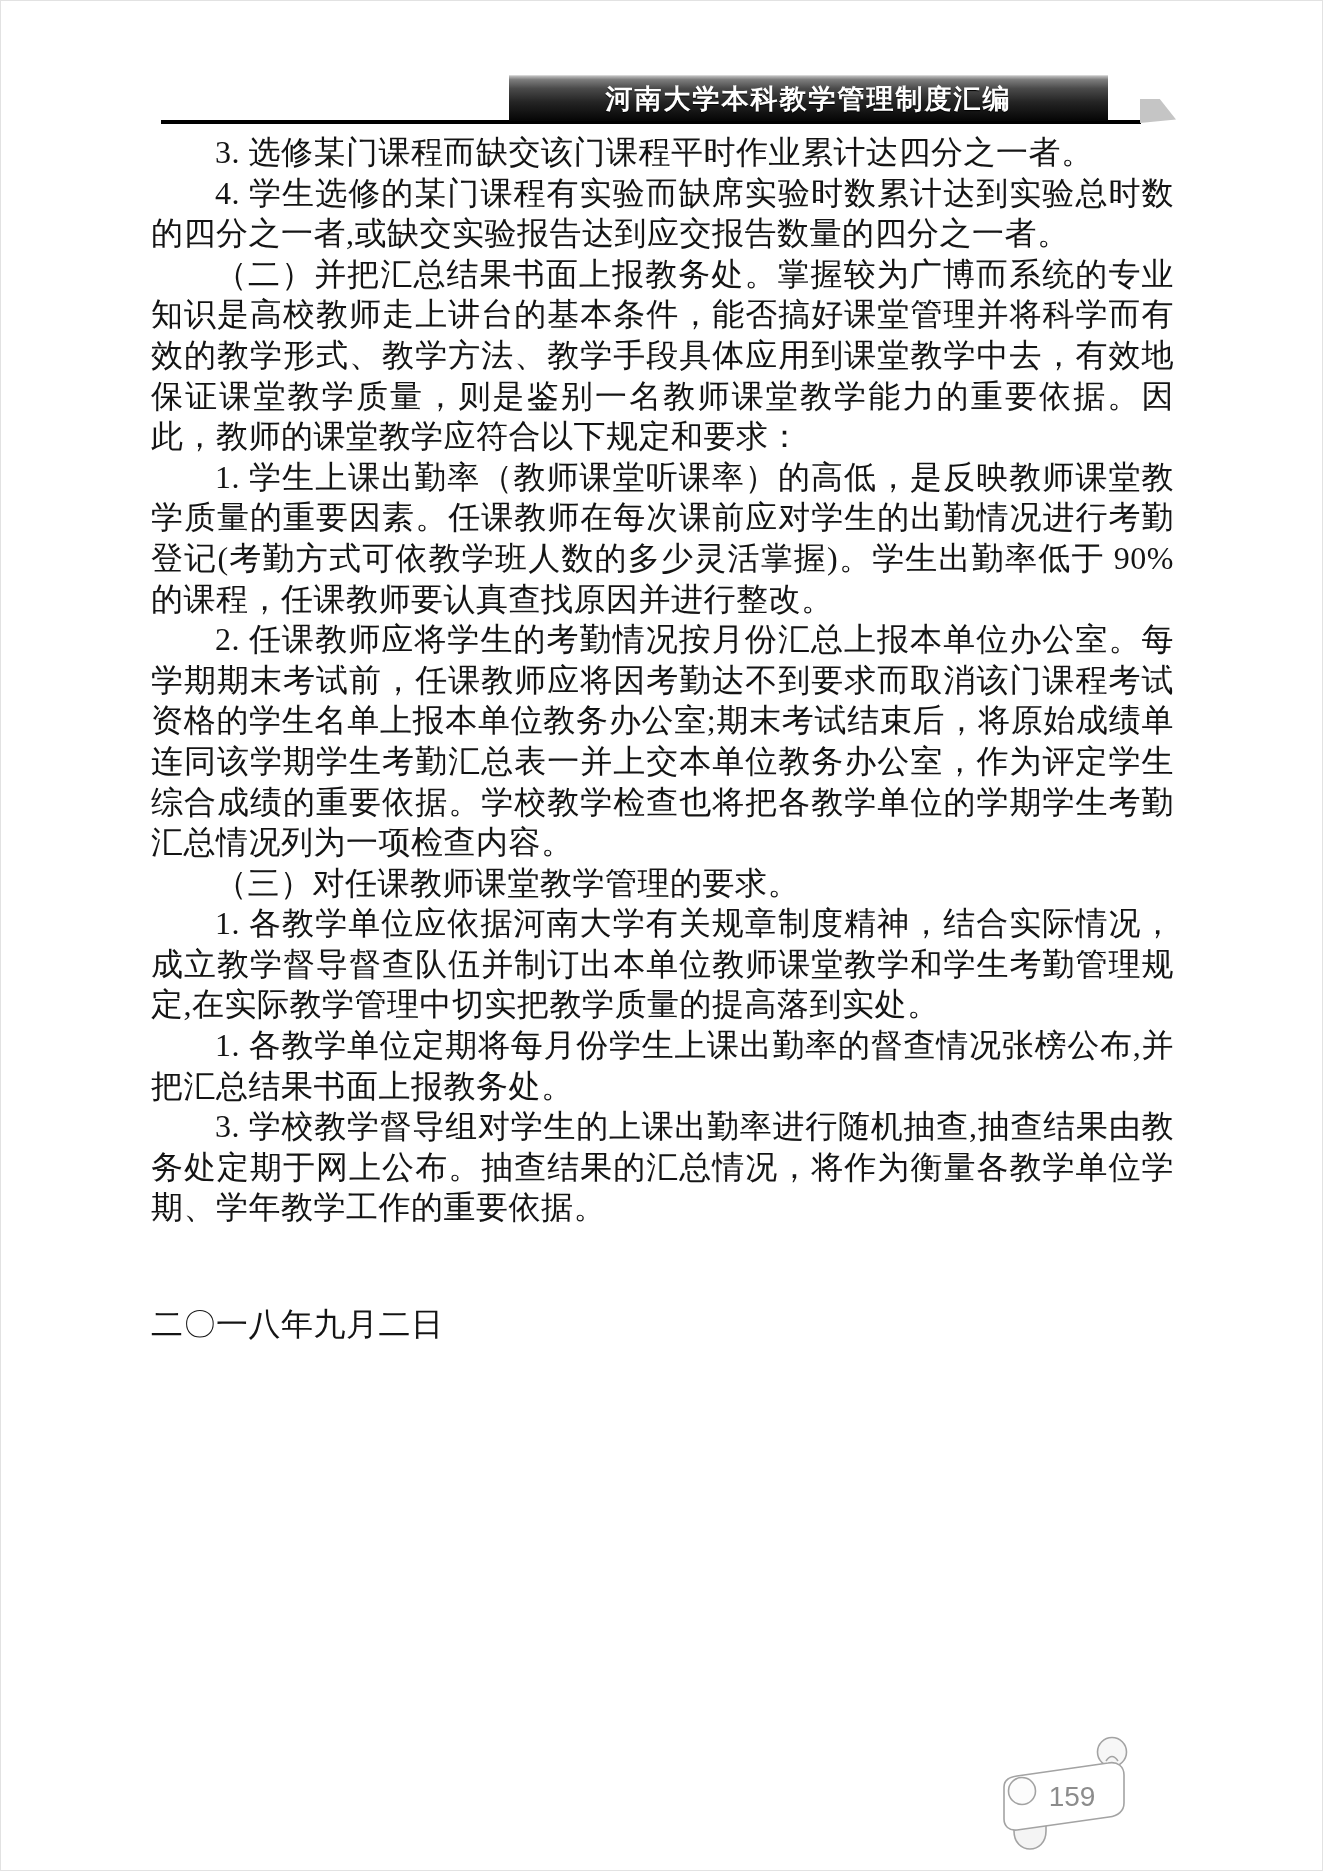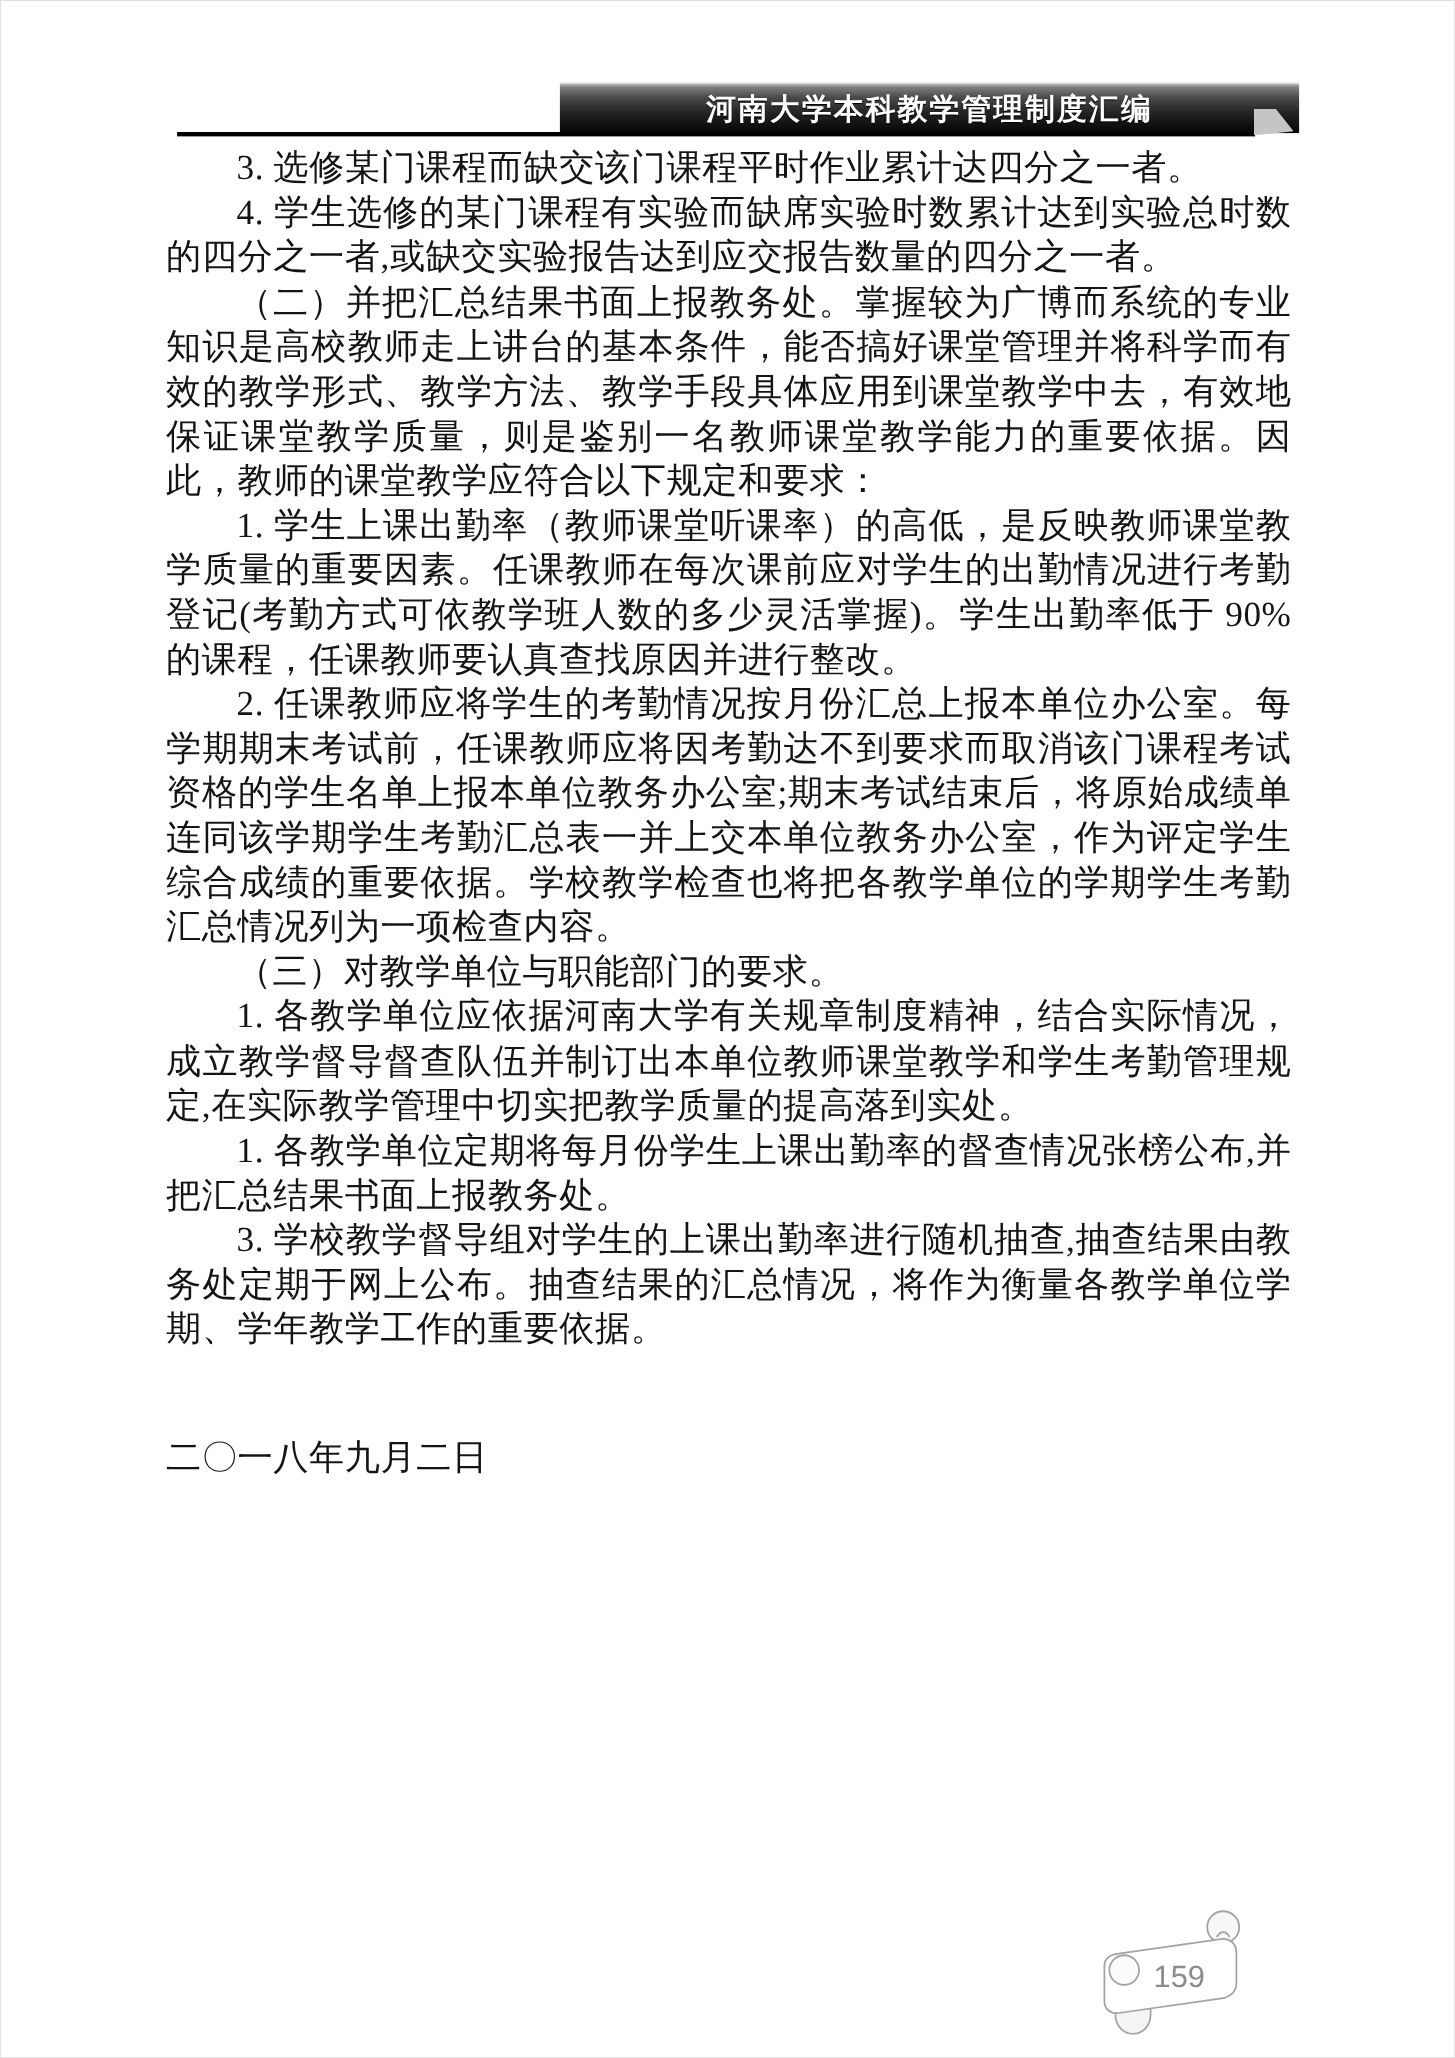--- a/index.html
+++ b/index.html
@@ -7,21 +7,21 @@
   body { width: 1323px; height: 1871px; position: relative;
          font-family: "Liberation Serif", "DejaVu Serif", serif; }
 
   .page { position: absolute; inset: 0; background: #ffffff;
           border: 1px solid #e2e2e2; overflow: hidden; }
 
   
   .header-rule { position: absolute; left: 160px; top: 119px;
                  width: 980px; height: 4px; background: #000; }
   .header-bar { position: absolute; left: 508px; top: 74px;
-                width: 672px; height: 46px;
+                width: 599px; height: 46px;
                 background: linear-gradient(180deg,
                    #bdbdbd 0%, #7d7d7d 8%, #4a4a4a 28%,
                    #242424 58%, #050505 100%);
                 border-top: 1px solid #d6d6d6;
                 display: flex; align-items: center; justify-content: center; }
   .header-title { color: #ffffff; font-size: 27px; font-weight: bold;
                   letter-spacing: 2px; text-shadow: 0 1px 1px #000; }
   .header-arrow { position: absolute; left: 1139px; top: 98px;
                   width: 36px; height: 24px; background: #c5c5c5;
                   clip-path: polygon(0% 0%, 55% 0%, 100% 85%, 0% 100%); }
@@ -53,21 +53,21 @@
     </div>
     <div class="header-arrow"></div>
   </div>
 
   <div class="doc-body">
     <p>3. 选修某门课程而缺交该门课程平时作业累计达四分之一者。</p>
     <p>4. 学生选修的某门课程有实验而缺席实验时数累计达到实验总时数的四分之一者,或缺交实验报告达到应交报告数量的四分之一者。</p>
     <p>（二）并把汇总结果书面上报教务处。掌握较为广博而系统的专业知识是高校教师走上讲台的基本条件，能否搞好课堂管理并将科学而有效的教学形式、教学方法、教学手段具体应用到课堂教学中去，有效地保证课堂教学质量，则是鉴别一名教师课堂教学能力的重要依据。因此，教师的课堂教学应符合以下规定和要求：</p>
     <p>1. 学生上课出勤率（教师课堂听课率）的高低，是反映教师课堂教学质量的重要因素。任课教师在每次课前应对学生的出勤情况进行考勤登记(考勤方式可依教学班人数的多少灵活掌握)。学生出勤率低于 90%的课程，任课教师要认真查找原因并进行整改。</p>
     <p>2. 任课教师应将学生的考勤情况按月份汇总上报本单位办公室。每学期期末考试前，任课教师应将因考勤达不到要求而取消该门课程考试资格的学生名单上报本单位教务办公室;期末考试结束后，将原始成绩单连同该学期学生考勤汇总表一并上交本单位教务办公室，作为评定学生综合成绩的重要依据。学校教学检查也将把各教学单位的学期学生考勤汇总情况列为一项检查内容。</p>
-    <p>（三）对教学单位与职能部门的要求。</p>
+    <p>（三）对任课教师课堂教学管理的要求。</p>
     <p>1. 各教学单位应依据河南大学有关规章制度精神，结合实际情况，成立教学督导督查队伍并制订出本单位教师课堂教学和学生考勤管理规定,在实际教学管理中切实把教学质量的提高落到实处。</p>
     <p>1. 各教学单位定期将每月份学生上课出勤率的督查情况张榜公布,并把汇总结果书面上报教务处。</p>
     <p>3. 学校教学督导组对学生的上课出勤率进行随机抽查,抽查结果由教务处定期于网上公布。抽查结果的汇总情况，将作为衡量各教学单位学期、学年教学工作的重要依据。</p>
     <p class="date-line">二〇一八年九月二日</p>
   </div>
 
   <div class="page-scroll">
     <svg viewBox="0 0 150 125" xmlns="http://www.w3.org/2000/svg">
       <g fill="#ffffff" stroke="#a3a3a3" stroke-width="1.6" stroke-linejoin="round">
 

